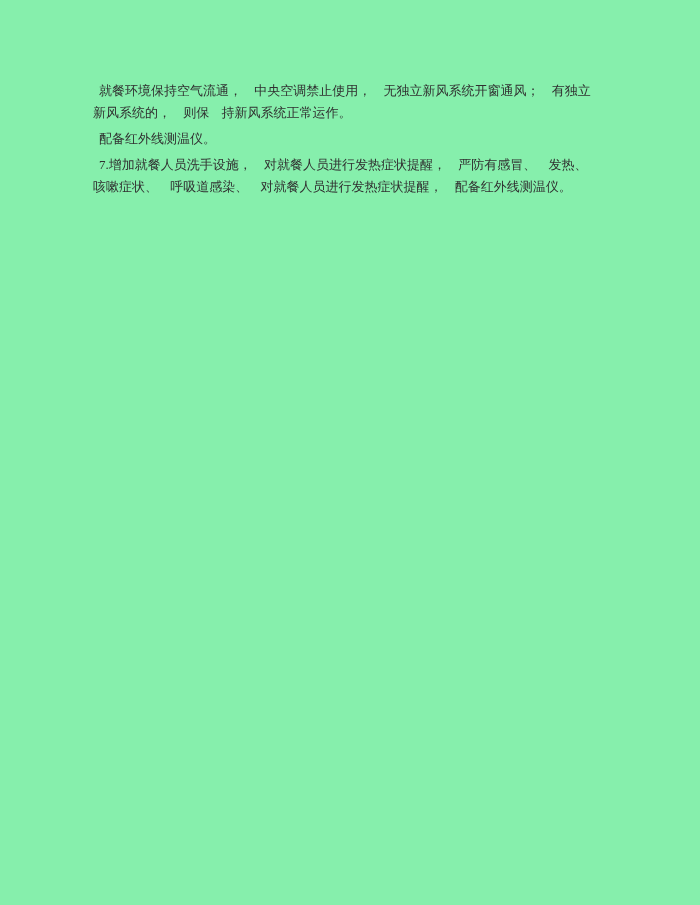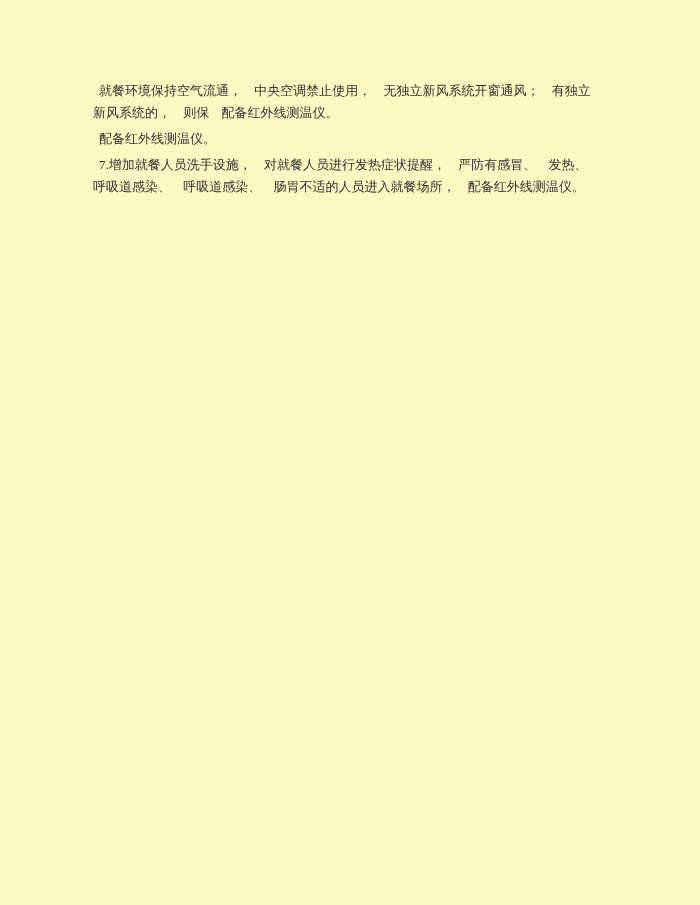--- a/index.html
+++ b/index.html
@@ -4,21 +4,21 @@
 <style>
   html, body {
     margin: 0;
     padding: 0;
     background: #ffffff;
   }
   .page {
     position: relative;
     width: 700px;
     height: 905px;
-    background: #fef9c3;
+    background: #86efac;
     overflow: hidden;
   }
   .content {
     position: absolute;
     top: 80px;
     left: 93px;
     width: 512px;
     font-family: "Liberation Serif", "DejaVu Serif", serif;
     font-size: 13px;
     color: #303030;
@@ -39,27 +39,27 @@
   }
 </style>
 </head>
 <body>
 
 <div class="page">
   <div class="content">
 
     <p class="para">
       <span class="line indent">就餐环境保持空气流通， 中央空调禁止使用， 无独立新风系统开窗通风； 有独立</span>
-      <span class="line">新风系统的， 则保 配备红外线测温仪。</span>
+      <span class="line">新风系统的， 则保 持新风系统正常运作。</span>
     </p>
 
 
     <p class="para">
       <span class="line indent">配备红外线测温仪。</span>
     </p>
 
     <p class="para">
       <span class="line indent">7.增加就餐人员洗手设施， 对就餐人员进行发热症状提醒， 严防有感冒、 发热、</span>
-      <span class="line">呼吸道感染、 呼吸道感染、 肠胃不适的人员进入就餐场所， 配备红外线测温仪。</span>
+      <span class="line">咳嗽症状、 呼吸道感染、 对就餐人员进行发热症状提醒， 配备红外线测温仪。</span>
     </p>
 
   </div>
 </div>
 
 </body></html>

